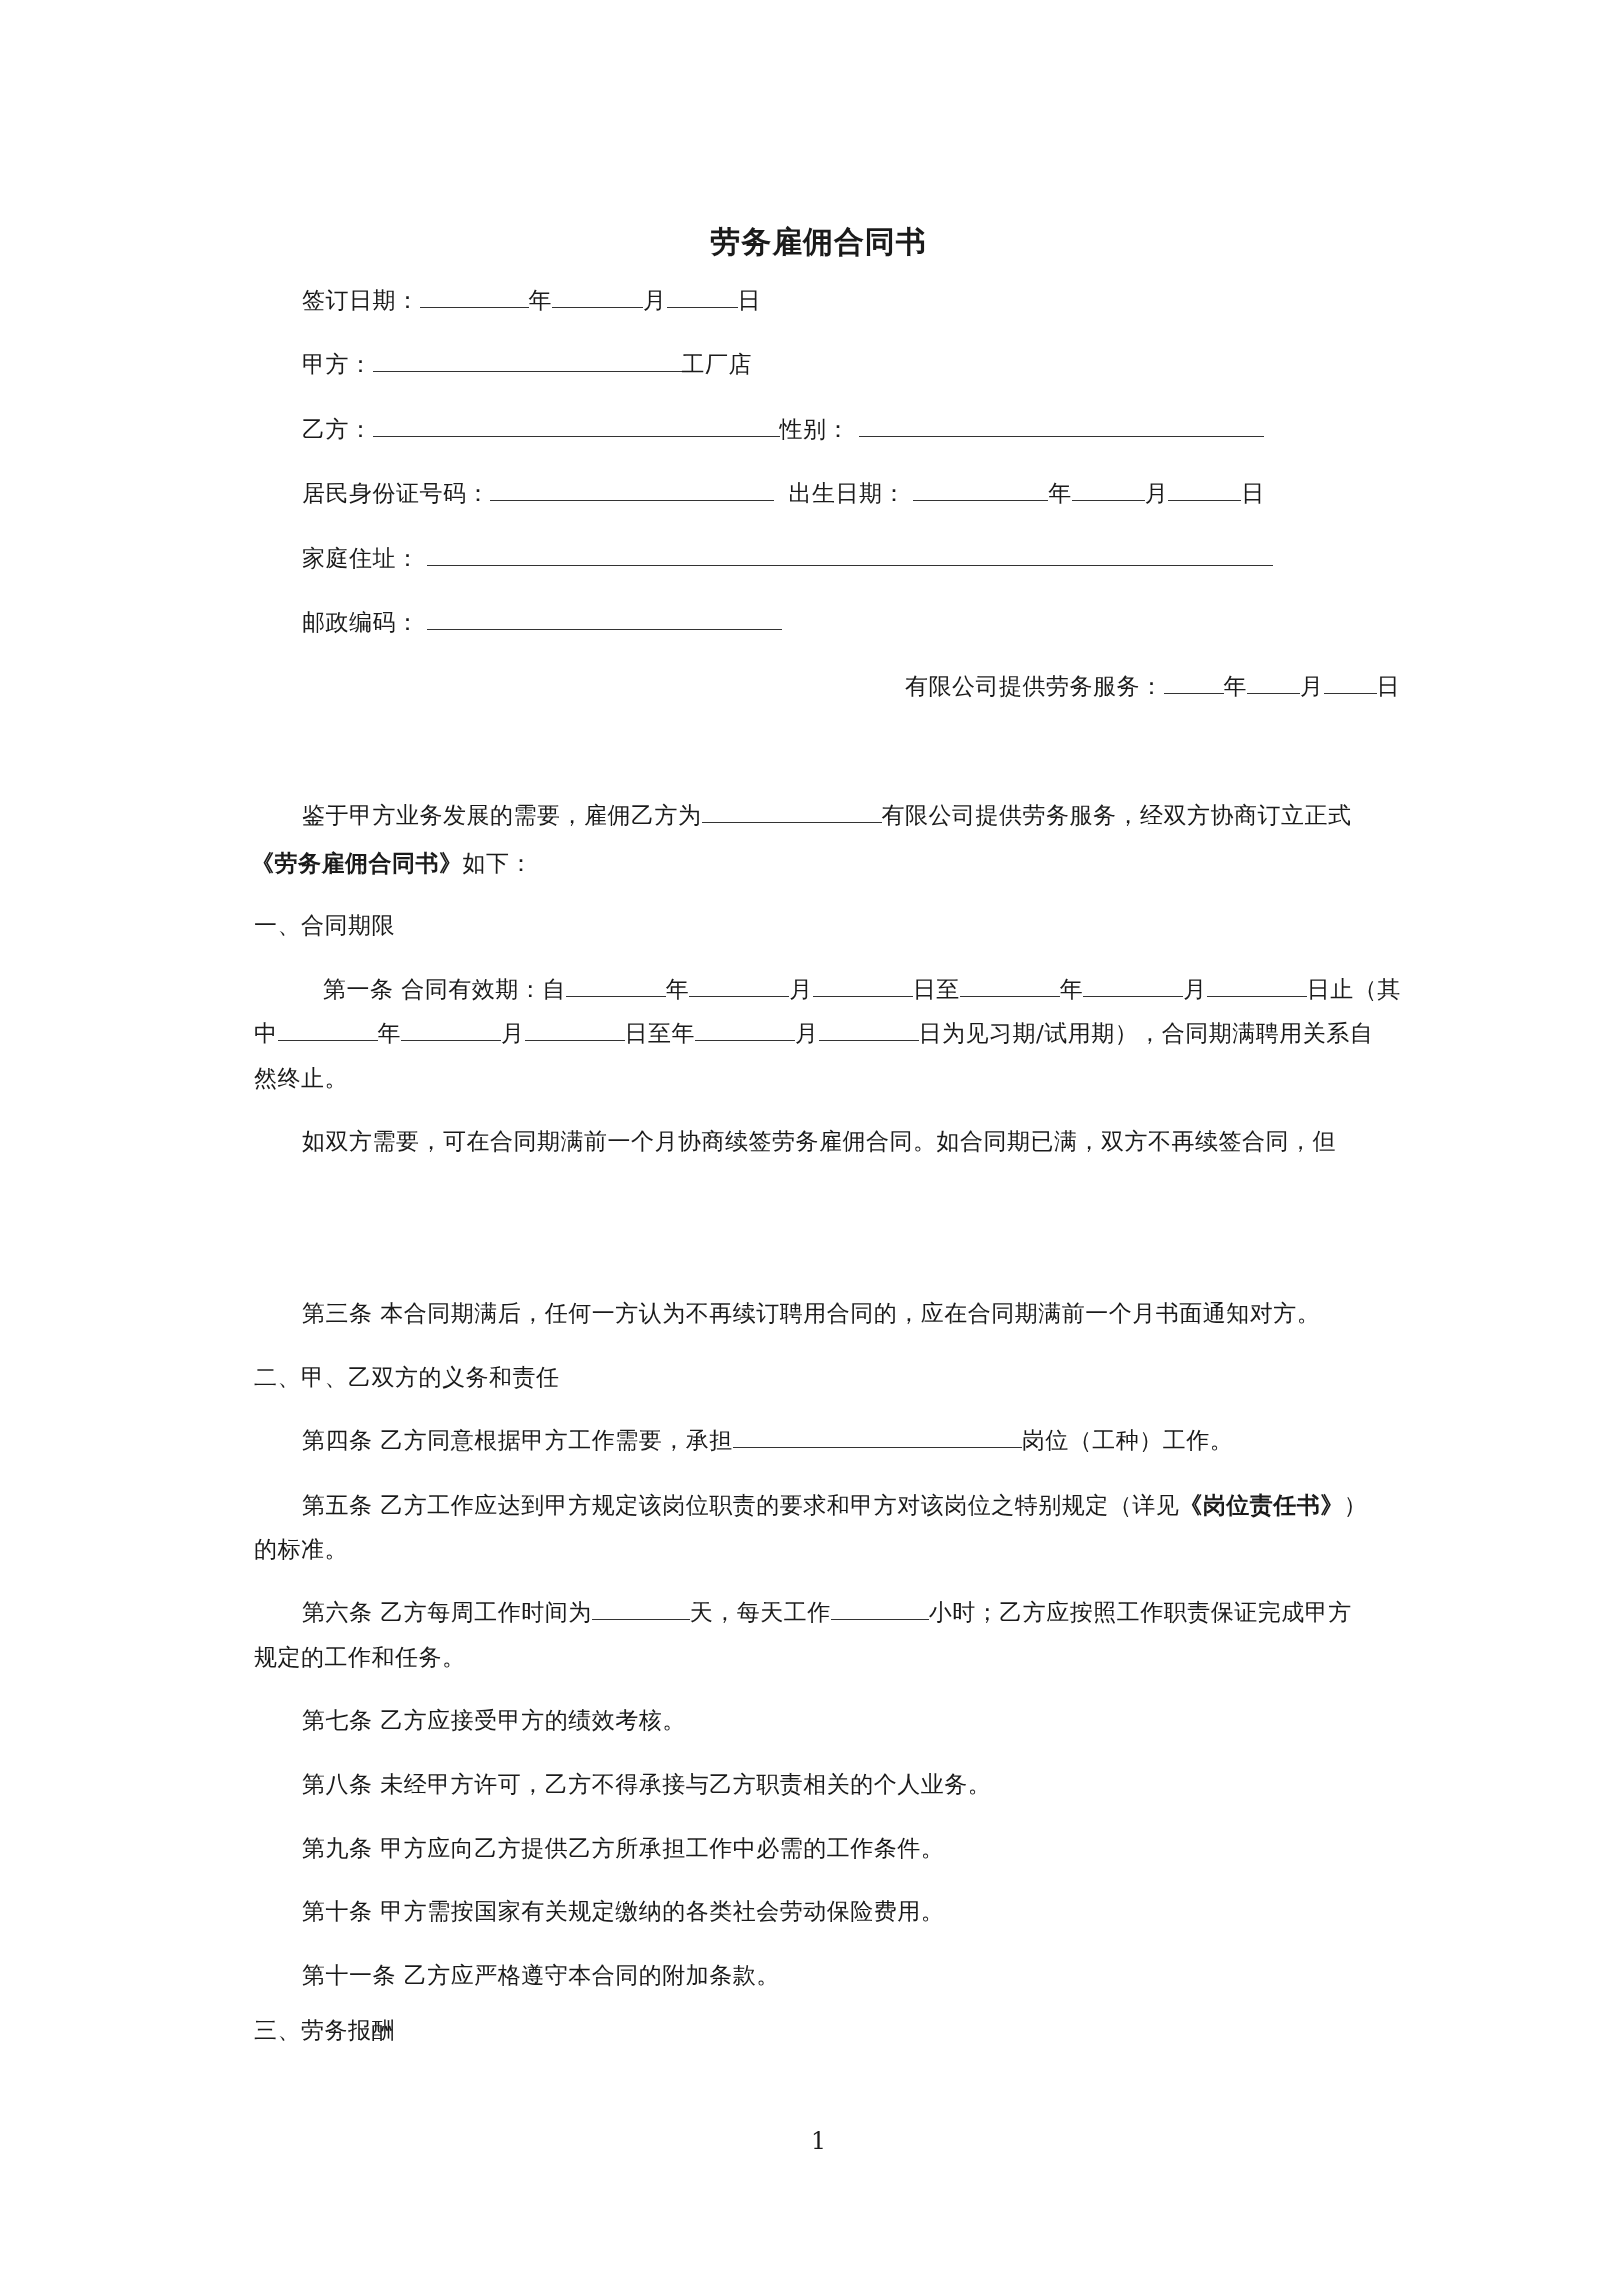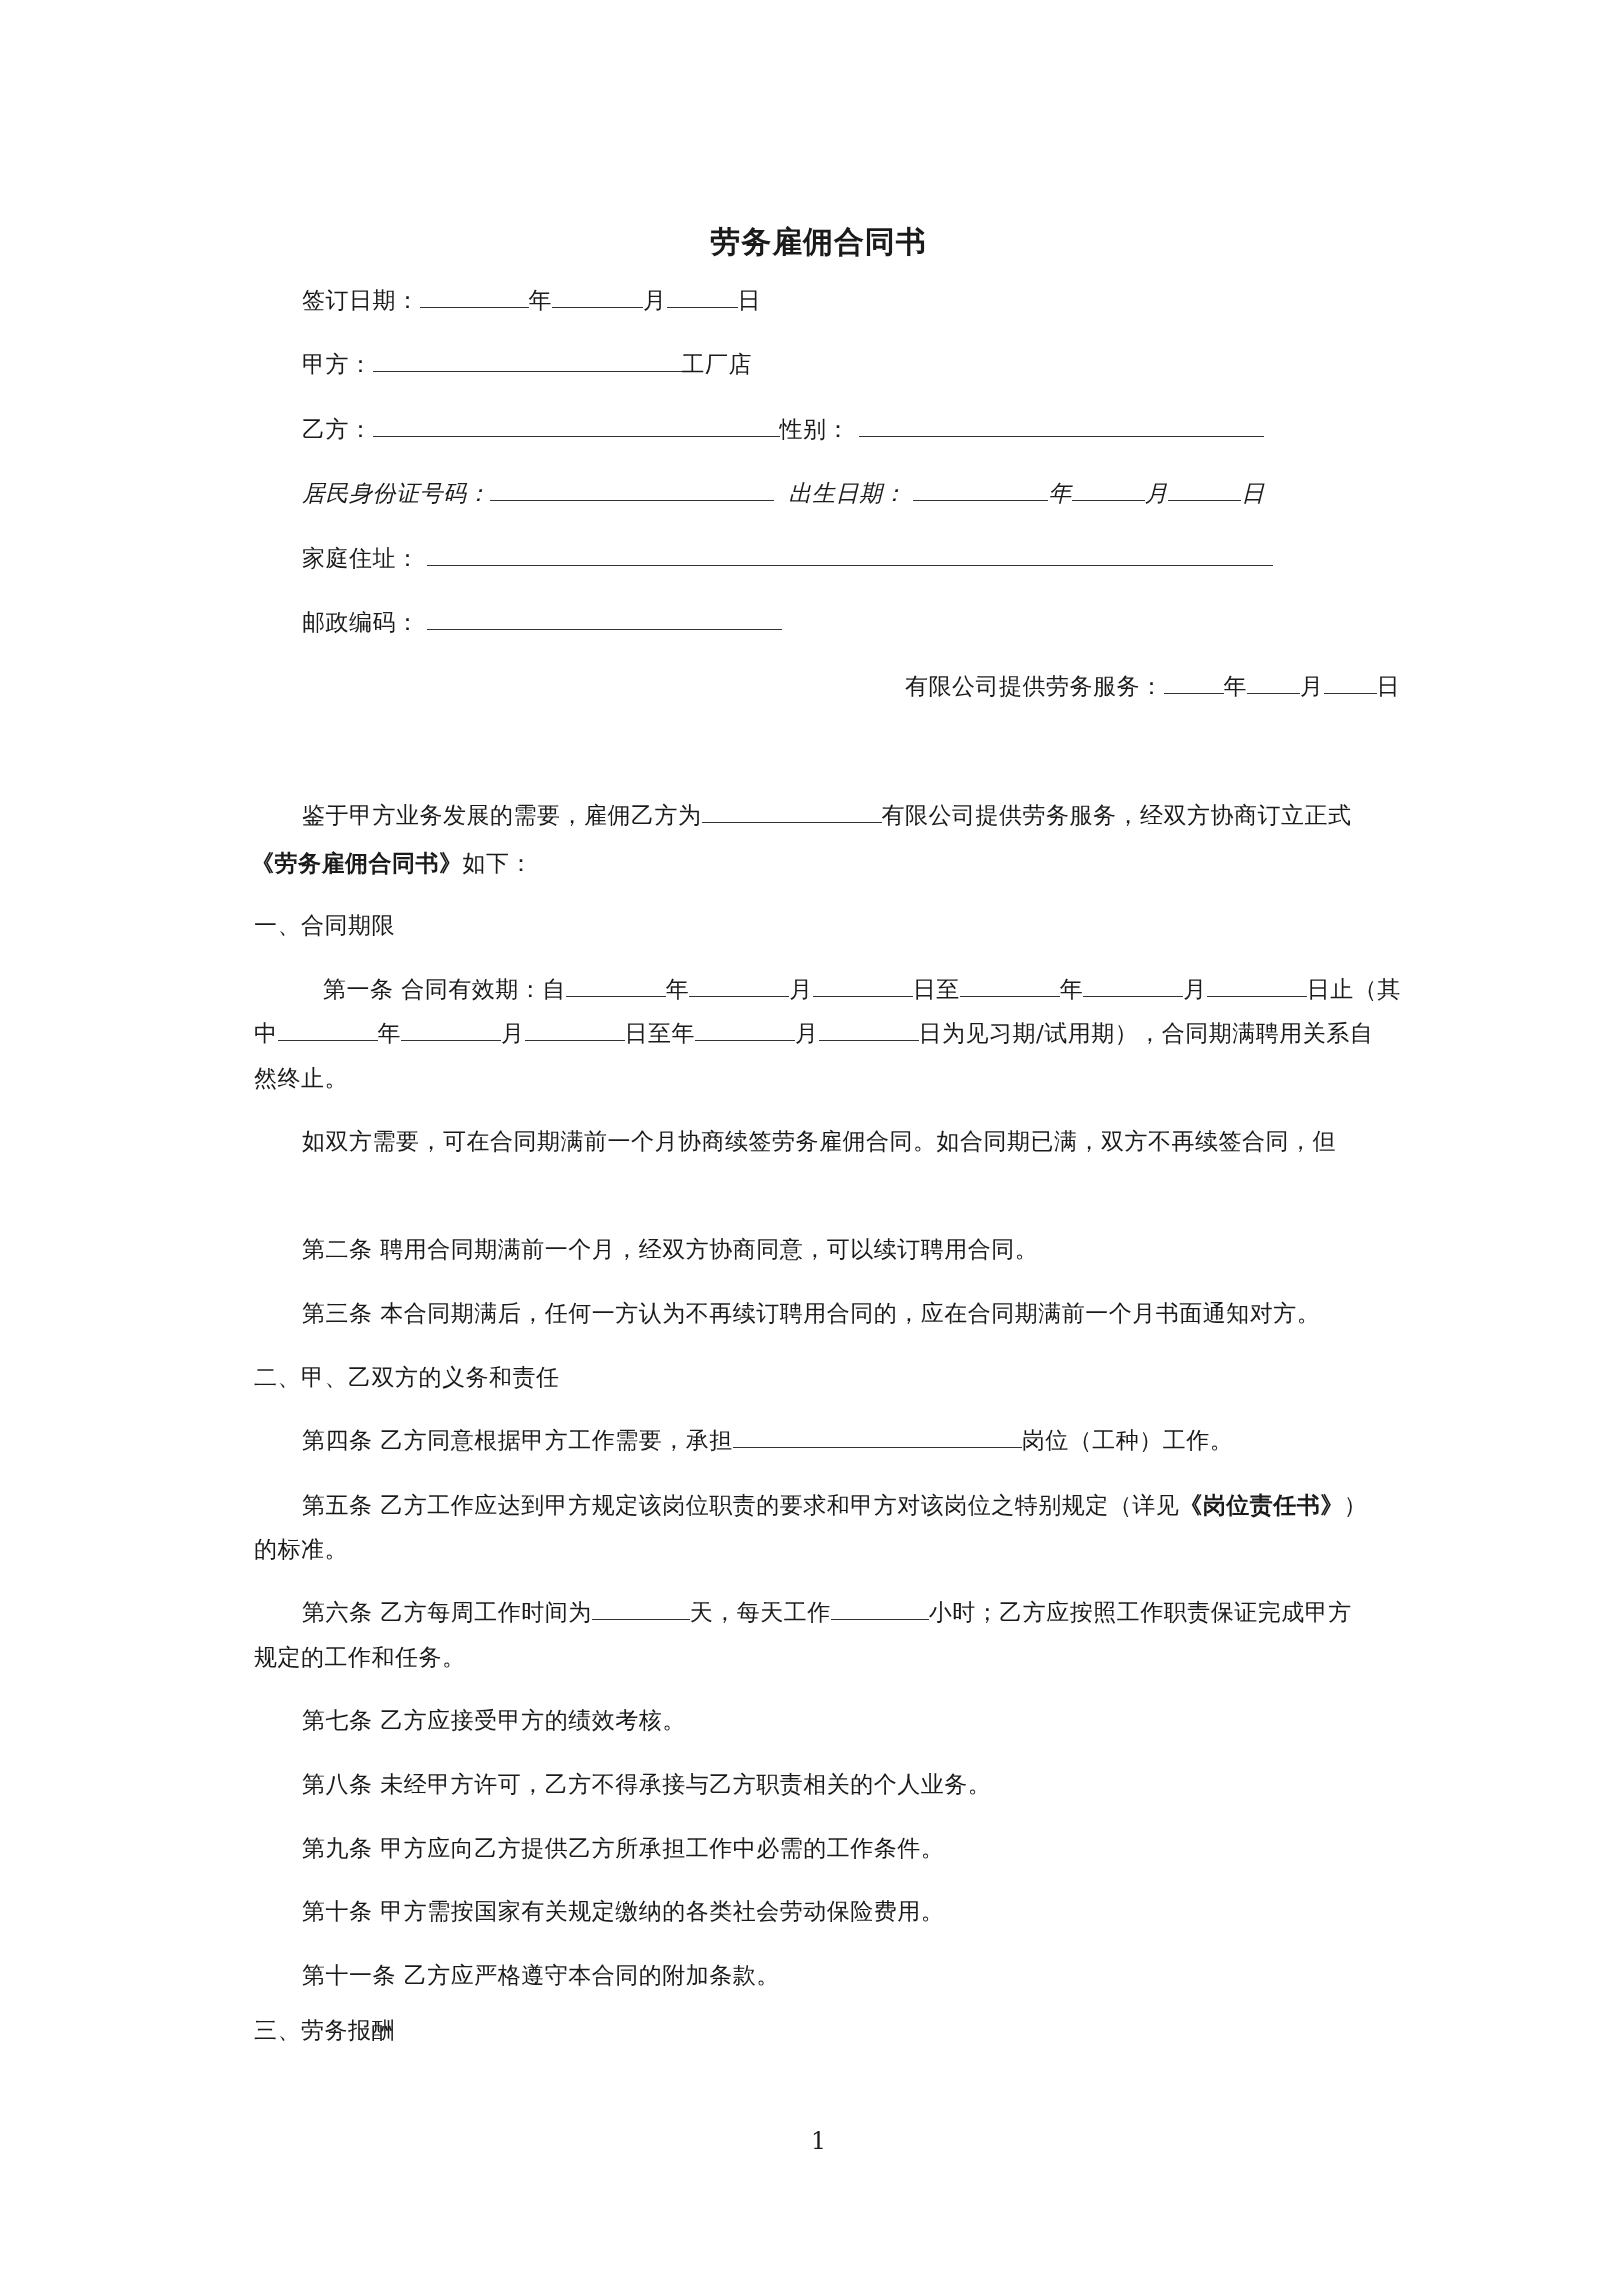--- a/index.html
+++ b/index.html
@@ -25,21 +25,21 @@
   </div>
 
   <div class="line" style="top:351px; left:295px;">
     <span>甲方：</span><span class="blank" style="width:309px"></span><span>工厂店</span>
   </div>
 
   <div class="line" style="top:416px; left:295px;">
     <span>乙方：</span><span class="blank" style="width:407px"></span><span>性别：</span><span class="blank" style="width:405px; margin-left:9px;"></span>
   </div>
 
-  <div class="line" style="top:480px; left:295px;font-style:italic;">
+  <div class="line" style="top:480px; left:295px;">
     <span>居民身份证号码：</span><span class="blank" style="width:284px"></span><span style="margin-left:14.5px">出生日期：</span><span class="blank" style="width:135px; margin-left:7.3px;"></span><span>年</span><span class="blank" style="width:73px"></span><span>月</span><span class="blank" style="width:73px"></span><span>日</span>
   </div>
 
   <div class="line" style="top:545px; left:295px;">
     <span>家庭住址：</span><span class="blank" style="width:846px; margin-left:7.3px;"></span>
   </div>
 
   <div class="line" style="top:609px; left:295px;">
     <span>邮政编码：</span><span class="blank" style="width:355px; margin-left:7.3px;"></span>
   </div>
@@ -61,21 +61,20 @@
   <div class="line" style="top:976px; left:295px;margin-left:21px;">
     <span>第一条  合同有效期：自</span><span class="blank" style="width:100px"></span><span>年</span><span class="blank" style="width:100px"></span><span>月</span><span class="blank" style="width:100px"></span><span>日至</span><span class="blank" style="width:100px"></span><span>年</span><span class="blank" style="width:100px"></span><span>月</span><span class="blank" style="width:100px"></span><span>日止（其</span>
   </div>
   <div class="line" style="top:1020px; left:247px;">
     <span>中</span><span class="blank" style="width:100px"></span><span>年</span><span class="blank" style="width:100px"></span><span>月</span><span class="blank" style="width:100px"></span><span>日至年</span><span class="blank" style="width:100px"></span><span>月</span><span class="blank" style="width:100px"></span><span>日为见习期/试用期），合同期满聘用关系自</span>
   </div>
   <div class="line" style="top:1065px; left:247px;">然终止。</div>
 
   <div class="line" style="top:1128px; left:295px;">如双方需要，可在合同期满前一个月协商续签劳务雇佣合同。如合同期已满，双方不再续签合同，但</div>
 
-  <div class="line" style="top:1236px; left:295px;">第二条  聘用合同期满前一个月，经双方协商同意，可以续订聘用合同。</div>
   <div class="line" style="top:1300px; left:295px;">第三条  本合同期满后，任何一方认为不再续订聘用合同的，应在合同期满前一个月书面通知对方。</div>
 
   <div class="line" style="top:1364px; left:247px;">二、甲、乙双方的义务和责任</div>
 
   <div class="line" style="top:1427px; left:295px;">
     <span>第四条  乙方同意根据甲方工作需要，承担</span><span class="blank" style="width:289px"></span><span>岗位（工种）工作。</span>
   </div>
 
   <div class="line" style="top:1491px; left:295px;">
     <span>第五条  乙方工作应达到甲方规定该岗位职责的要求和甲方对该岗位之特别规定（详见</span><span class="bold">《岗位责任书》</span><span>）</span>

